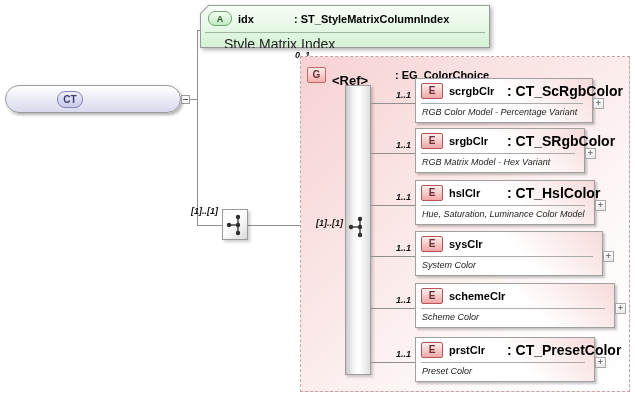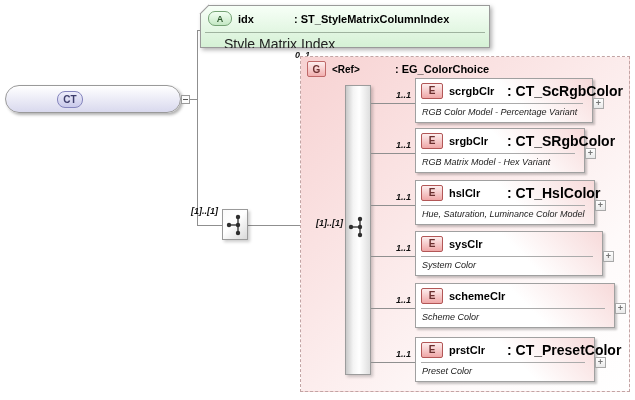--- a/index.html
+++ b/index.html
@@ -36,21 +36,21 @@
   .attr-type{font-size:11px;font-weight:bold;color:#000;white-space:nowrap;}
   .attr-sep{position:absolute;left:4px;right:4px;top:26px;height:1px;background:#9fb39f;}
   .attr-ann{position:absolute;left:23px;top:30px;font-size:14px;color:#222;}
 
   
   .group{position:absolute;left:300px;top:56px;width:330px;height:336px;border:1px dashed #c2a4a4;box-sizing:border-box;
     background:linear-gradient(135deg,#f7d2d2 0%,#fbe7e7 40%,#fefafa 75%,#ffffff 100%);}
   .group-header{position:absolute;left:6px;top:4px;display:flex;align-items:center;gap:6px;}
   .g-badge{width:17px;height:14px;border:1px solid #bf6868;border-radius:2px;background:linear-gradient(#fdeeee,#f2afaf);
     color:#6b2f2f;font-size:10px;font-weight:bold;display:flex;align-items:center;justify-content:center;flex:none;}
-  .group-name{font-size:10px;font-weight:bold;color:#000;min-width:57px;}
+  .group-name{font-size:13px;font-weight:bold;color:#000;min-width:57px;margin-top:12px;}
   .group-type{font-size:11px;font-weight:bold;color:#000;white-space:nowrap;}
 
   
   .choice-bar{position:absolute;left:345px;top:85px;width:26px;height:290px;border:1px solid #9c9c9c;box-sizing:border-box;
     background:linear-gradient(to right,#c9c9c9 0%,#f4f4f4 30%,#ffffff 55%,#dedede 100%);
     box-shadow:2px 2px 3px rgba(0,0,0,0.20);}
 
   
   .choice-box{position:absolute;left:222px;top:209px;width:26px;height:31px;border:1px solid #9a9a9a;box-sizing:border-box;
     background:linear-gradient(135deg,#fafafa,#ffffff 45%,#d9d9d9);box-shadow:2px 2px 3px rgba(0,0,0,0.20);

